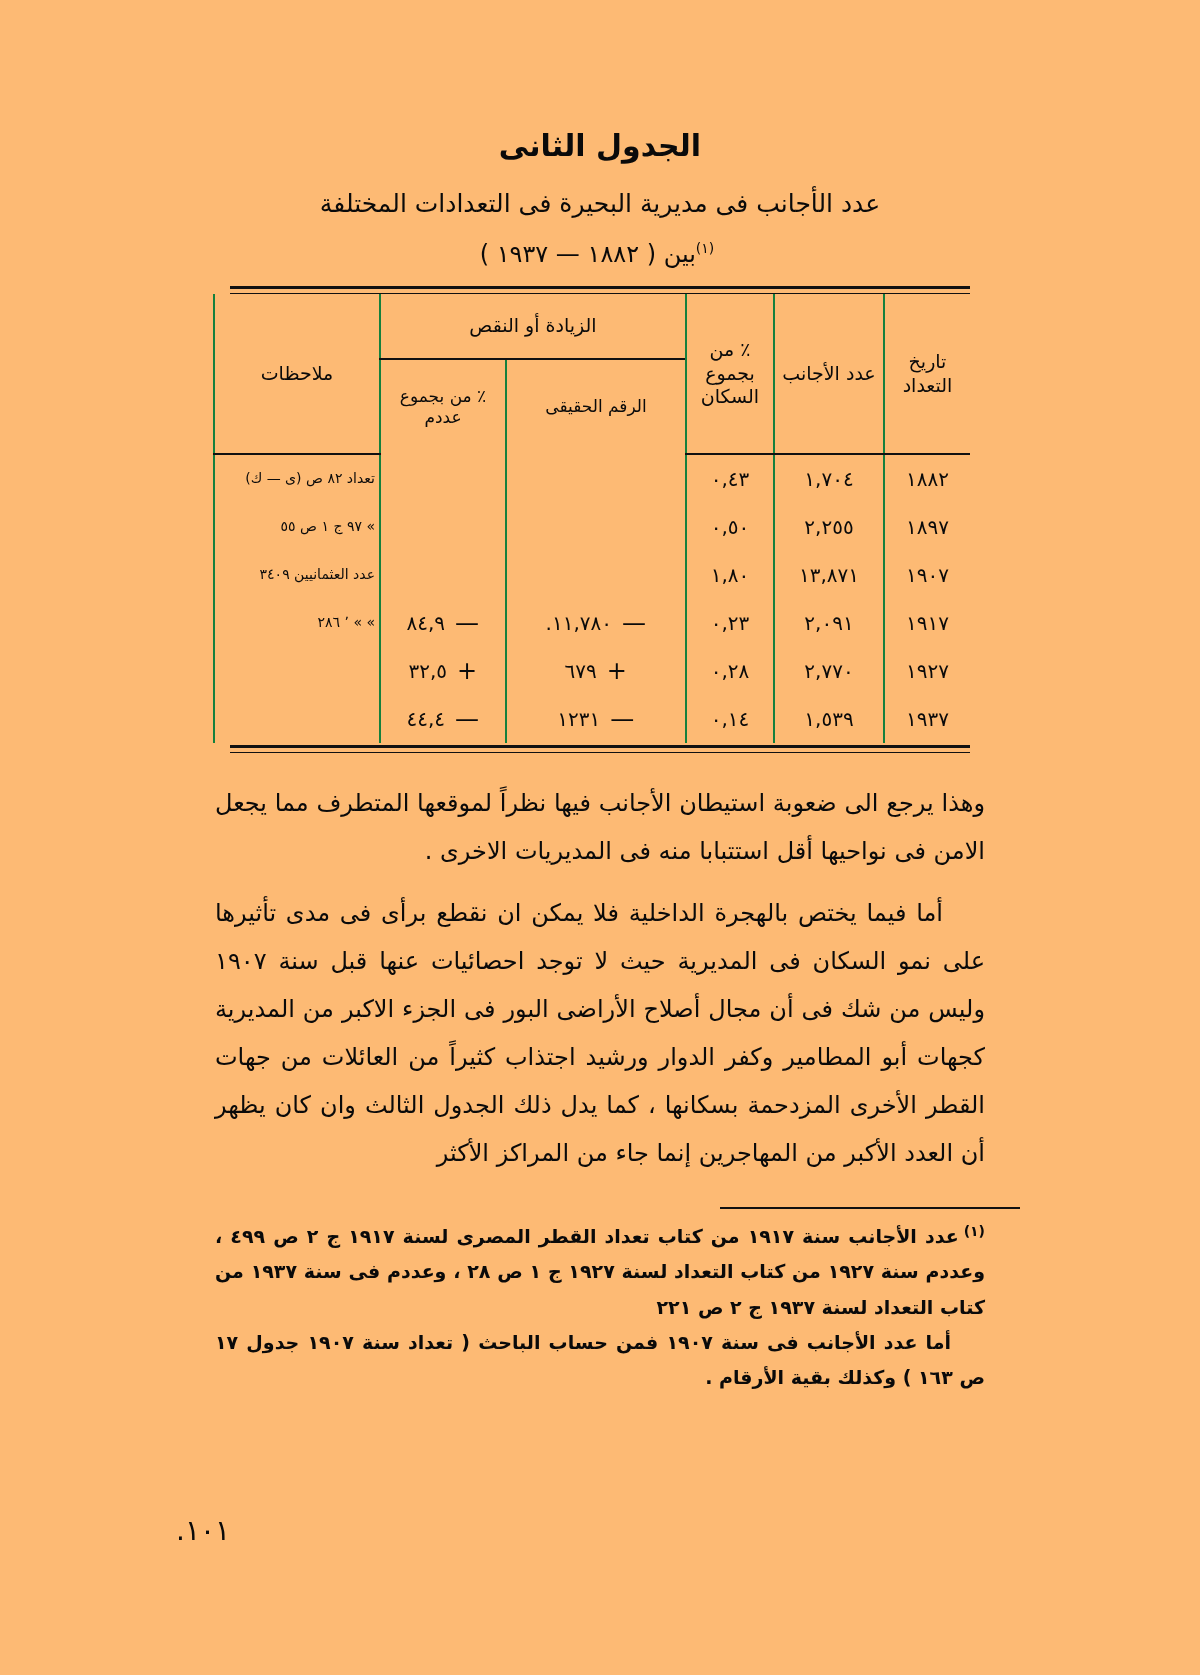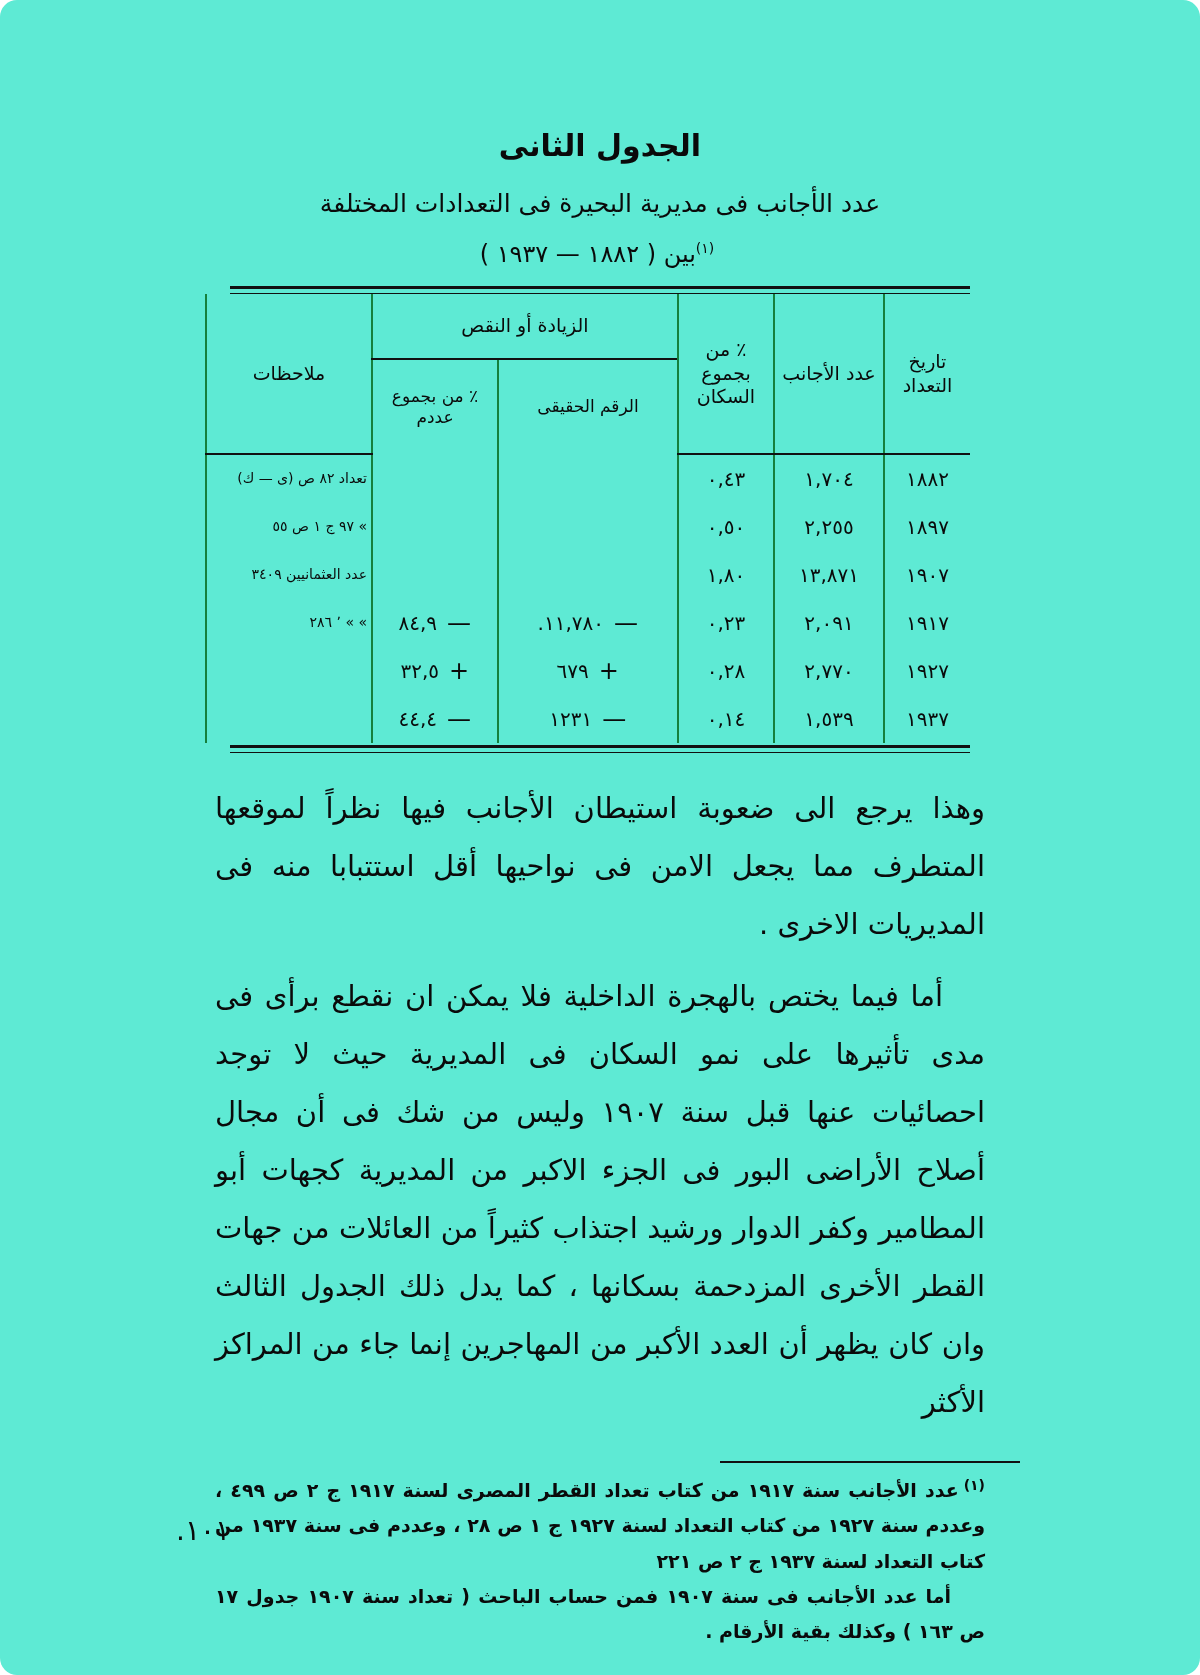--- a/index.html
+++ b/index.html
@@ -8,24 +8,23 @@
     width:1200px;height:1675px;
     background:#ffffff;
     font-family:"DejaVu Sans","Liberation Sans",sans-serif;
     color:#0a0a0a;
     position:relative;
     overflow:hidden;
   }
   .page{
     position:relative;
     width:1200px;height:1675px;
-    background:#5eead4;
+    background:#fdba74;
     padding:0;
     box-sizing:border-box;
-    border-radius:17px;
   }
   
   .title-block{
     text-align:center;
     padding-top:128px;
   }
   .doc-title{
     font-size:30px;
     letter-spacing:2px;
     font-weight:600;
@@ -77,21 +76,21 @@
     height:56px;
     font-size:19px;
   }
   thead tr.h-bot th{
     height:86px;
     font-size:17px;
     border-bottom:0;
   }
   .col-date{width:86px;}
   .col-num{width:110px;}
-  .col-pct{width:96px;}
+  .col-pct{width:88px;}
   .col-real{width:180px;}
   .col-pctsum{width:126px;}
   .col-notes{width:166px;}
   tbody td{
     height:40px;
     font-size:20px;
     letter-spacing:0.5px;
   }
   tbody td.notes{
     text-align:right;
@@ -114,21 +113,21 @@
     width:740px;margin:0 auto;
     border-top:3px solid #111;
     border-bottom:1px solid #111;
     height:4px;
   }
   .rule-double.bottom{margin-top:2px;}
   
   .prose{
     direction:rtl;
     text-align:justify;
-    font-size:29px;
+    font-size:24px;
     line-height:2.0;
     margin:26px auto 0 auto;
     width:770px;
   }
   .prose p{margin:0 0 14px 0;}
   .prose p.indent{text-indent:42px;}
   
   .fn-rule{
     width:300px;
     border-top:2px solid #111;

